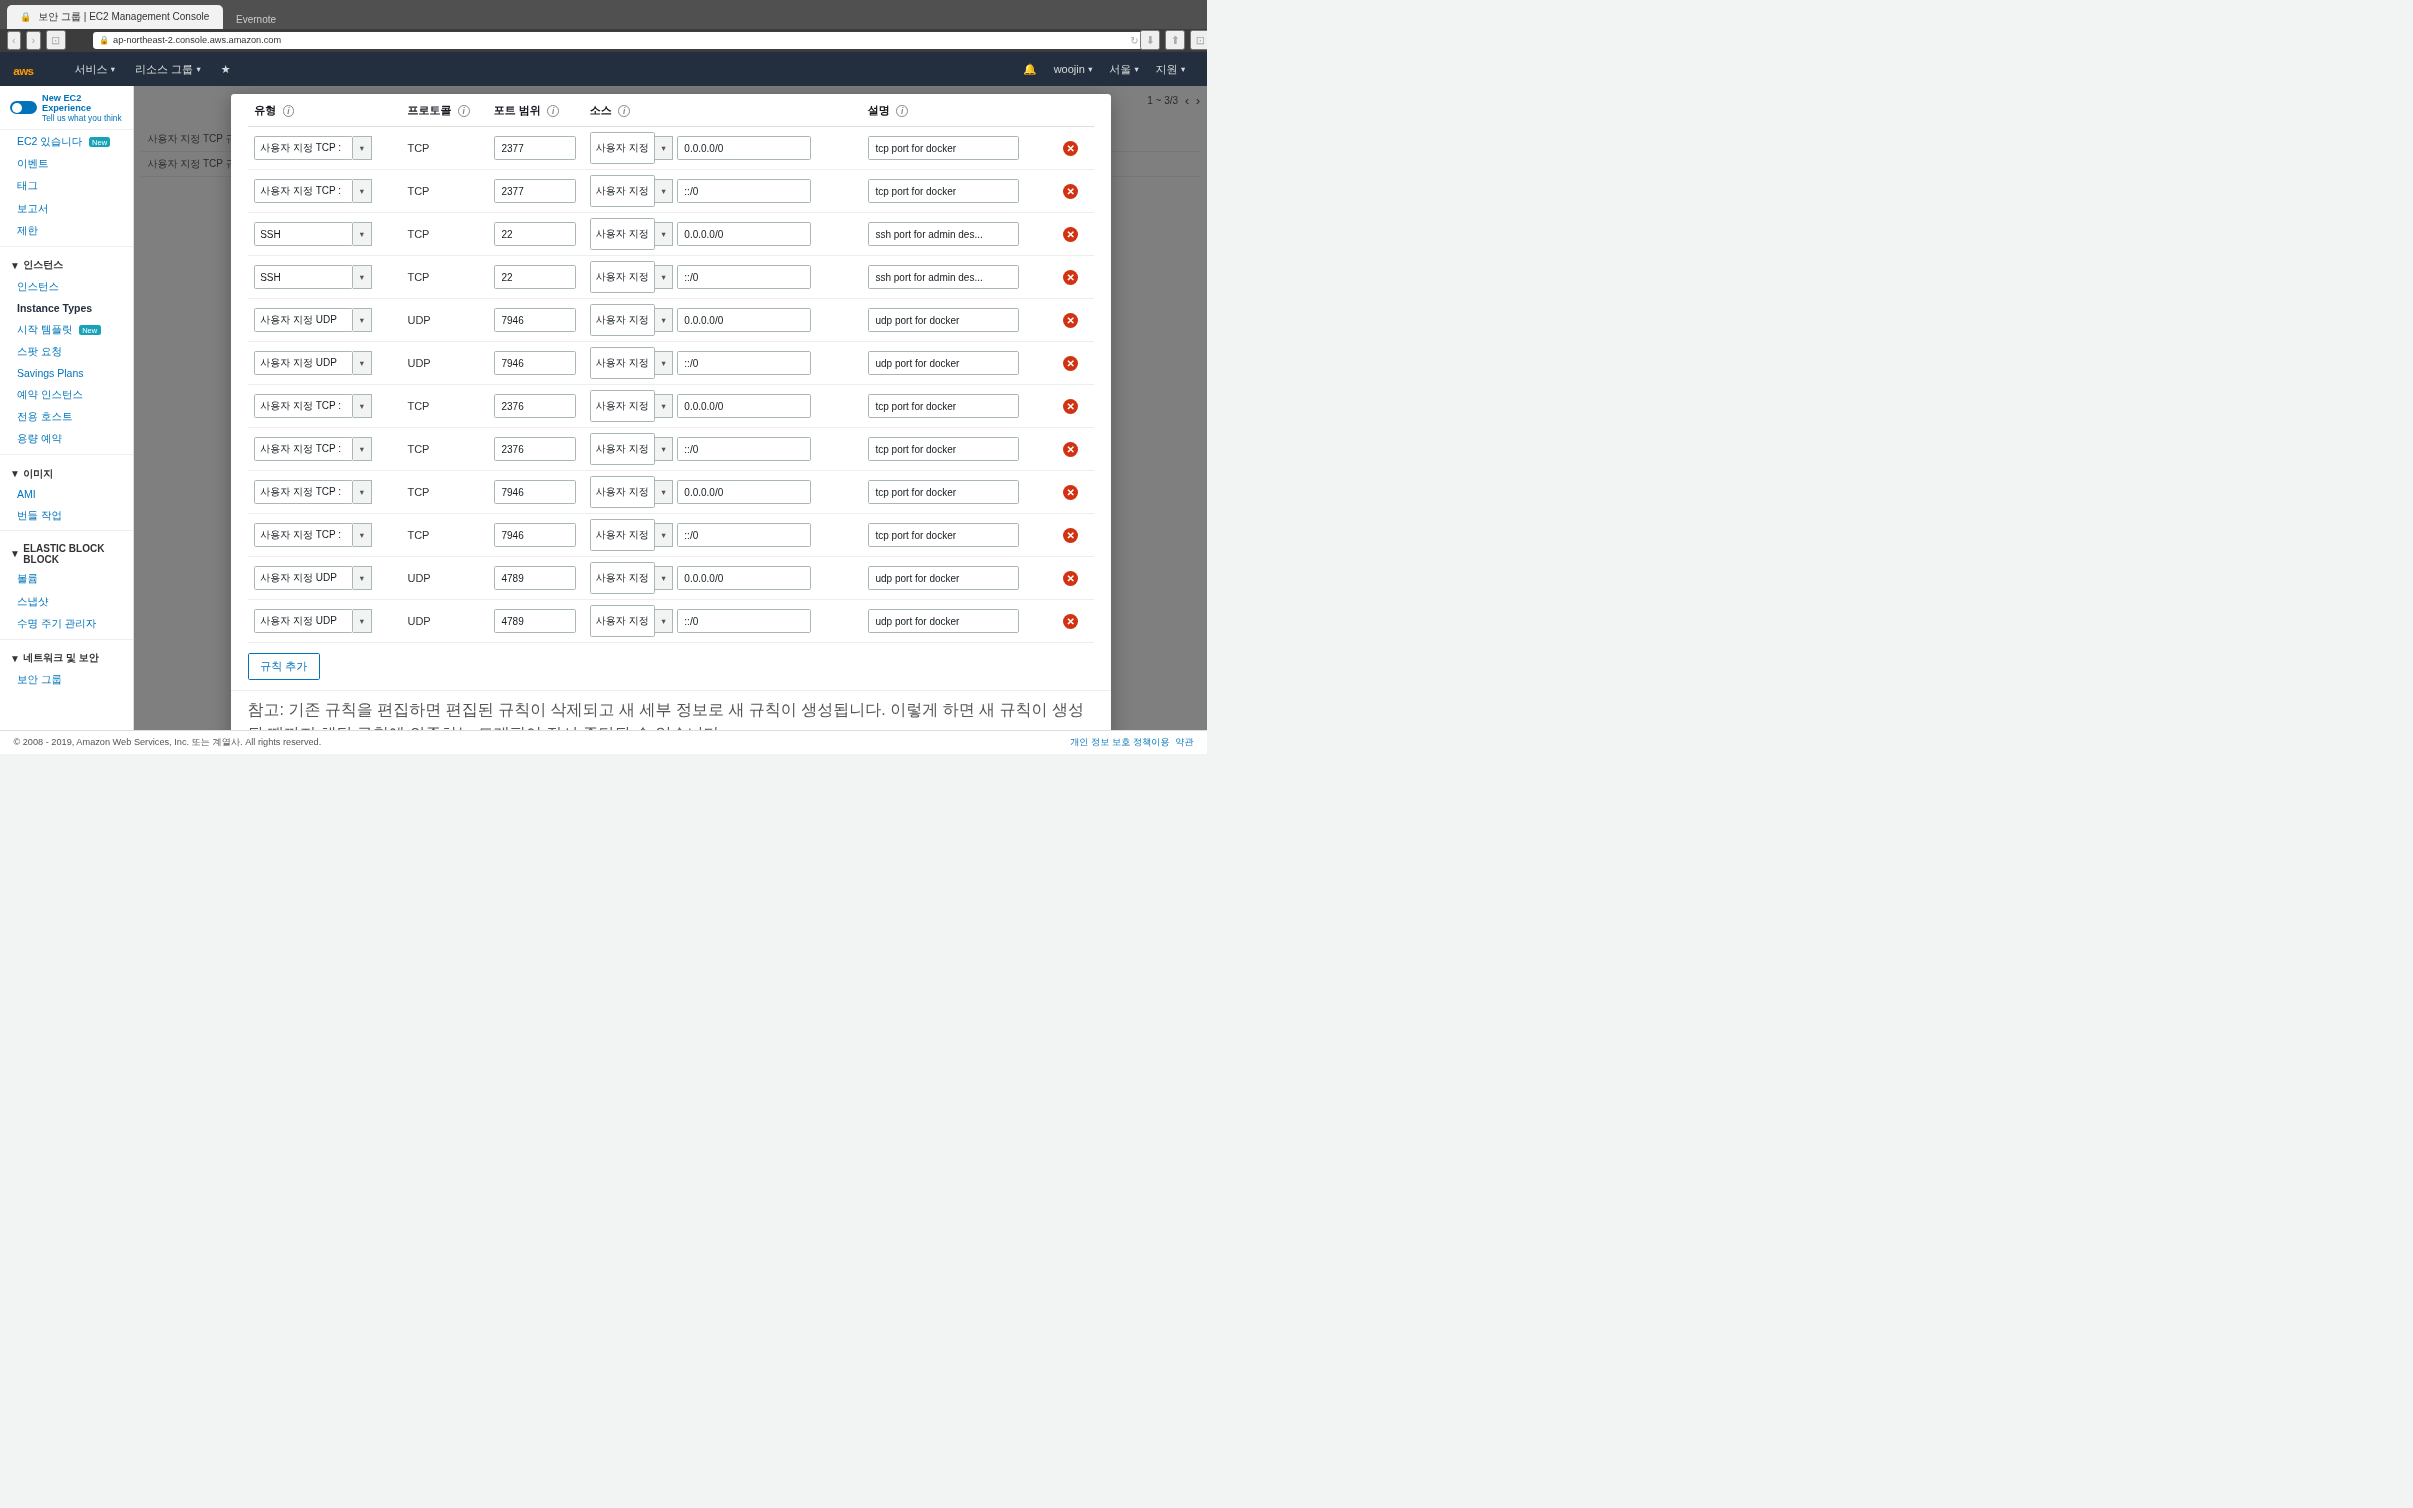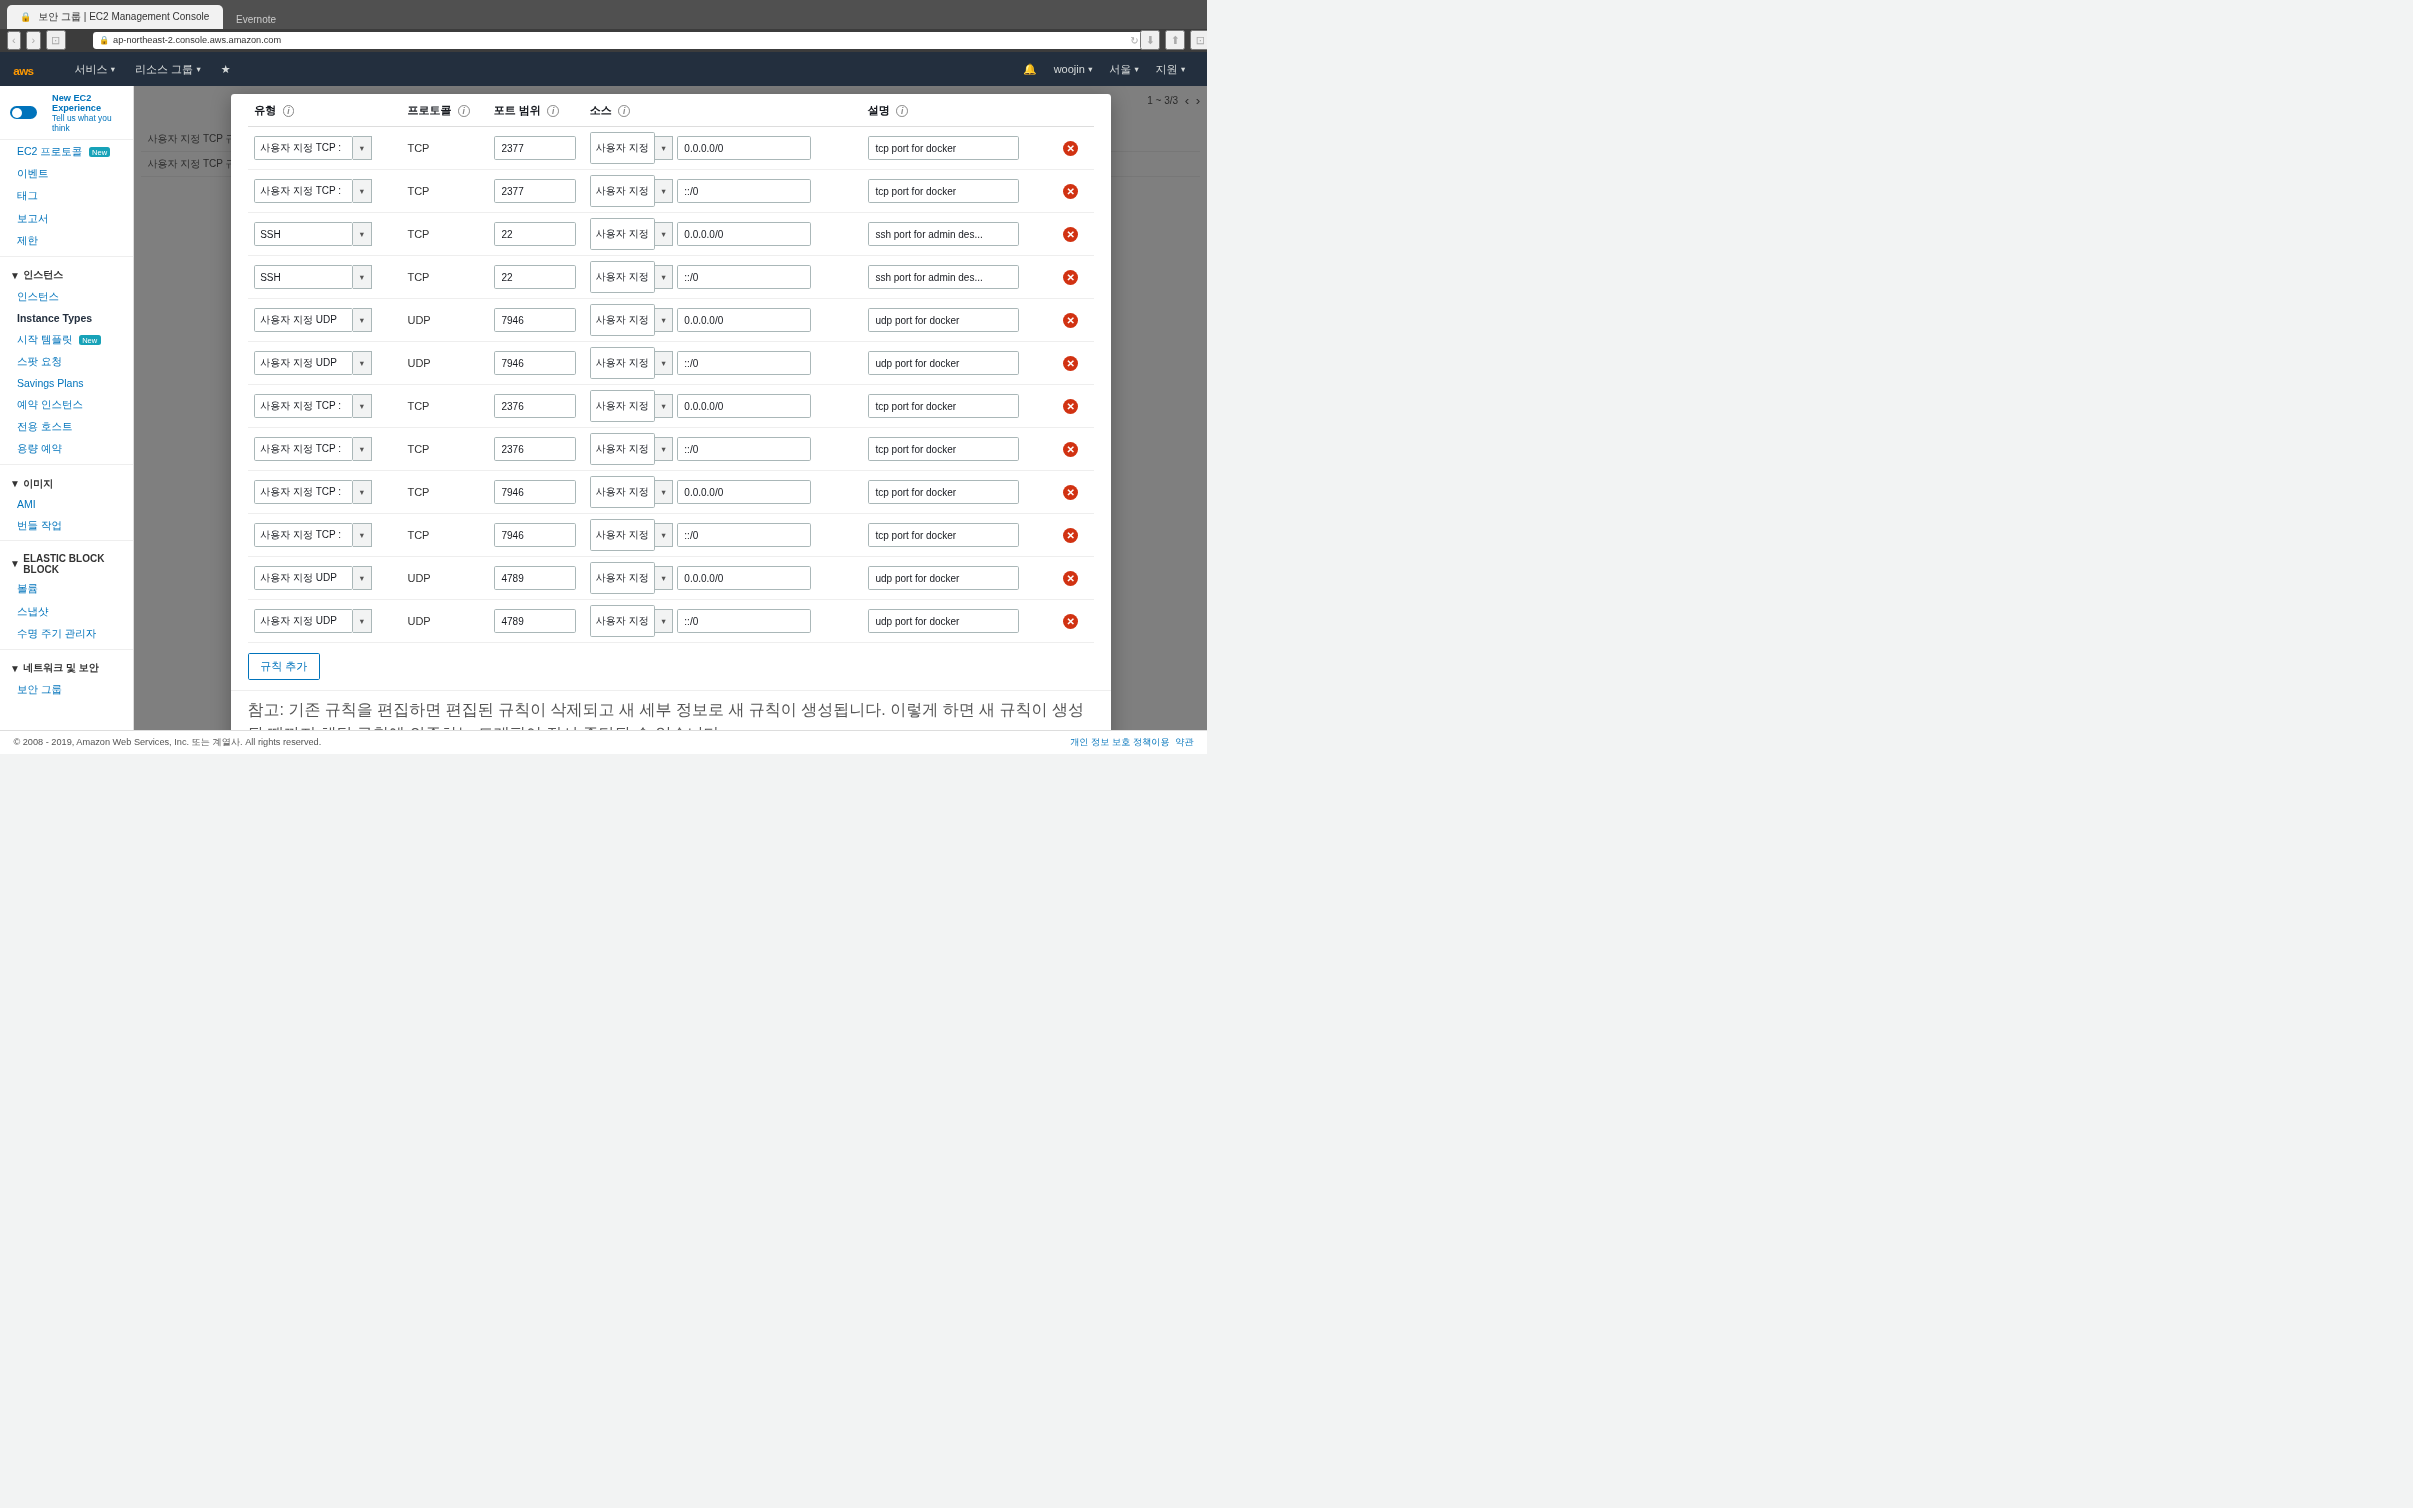--- a/index.html
+++ b/index.html
@@ -126,21 +126,21 @@
       background: #fff;
       border-right: 0.8px solid #ddd;
       overflow-y: auto;
       flex-shrink: 0;
       font-size: 11px;
     }
     .sidebar-toggle {
       padding: 6.7px 10px;
       display: flex;
       align-items: center;
-      gap: 15px;
+      gap: 5px;
       color: #0073bb;
       font-size: 10px;
       border-bottom: 0.8px solid #eee;
     }
     .sidebar-section-header {
       font-weight: 700;
       font-size: 10px;
       color: #333;
       padding: 8.4px 10px 3.4px;
       display: flex;
@@ -516,21 +516,21 @@
         <div style="width:27px; height:13.4px; background:#0073bb; border-radius:6.7px; position:relative; flex-shrink:0;">
           <div style="width:10px; height:10px; background:#fff; border-radius:50%; position:absolute; top:1.7px; left:1.7px;"></div>
         </div>
         <div>
           <div style="font-size:9.2px; color:#0073bb; font-weight:600;">New EC2 Experience</div>
           <div style="font-size:8.4px; color:#0073bb;">Tell us what you think</div>
         </div>
       </div>
 
       <div class="sidebar-item">
-        <span>EC2 프로토콜</span>
+        <span>EC2 있습니다</span>
         <span class="badge-new">New</span>
       </div>
       <div class="sidebar-item">
         <span>이벤트</span>
       </div>
       <div class="sidebar-item">
         <span>태그</span>
       </div>
       <div class="sidebar-item">
         <span>보고서</span>

